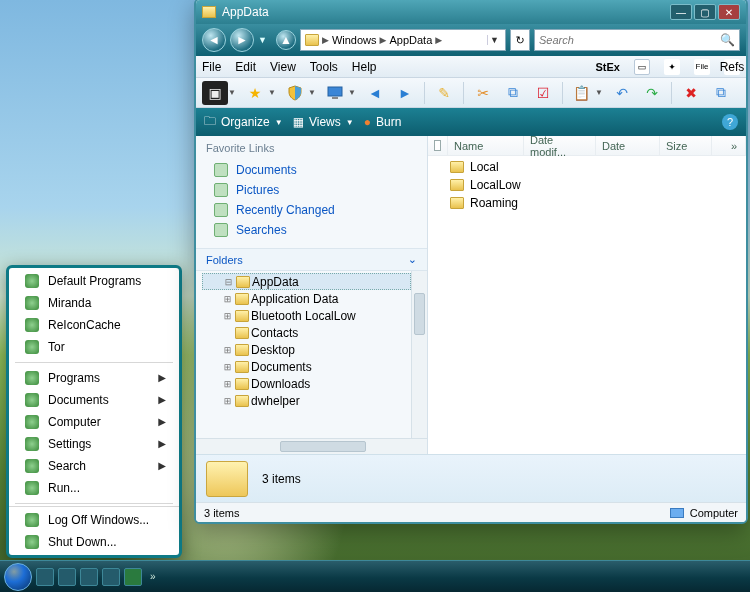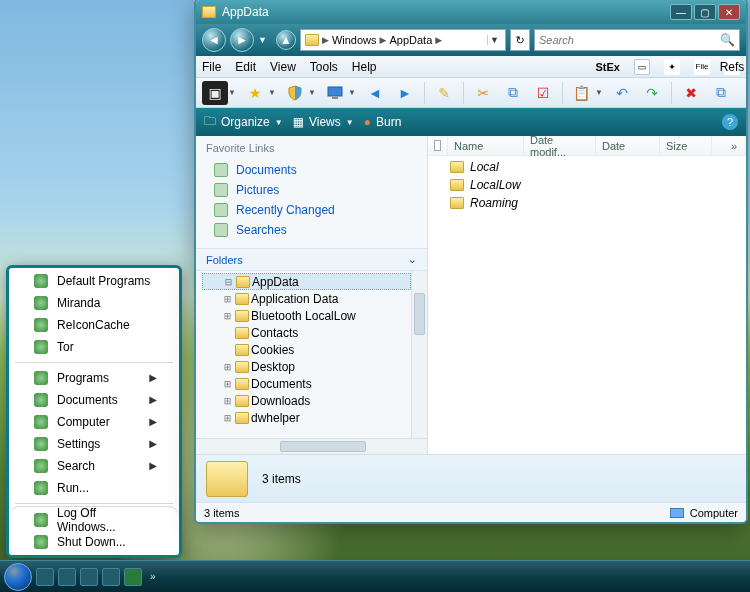--- a/index.html
+++ b/index.html
@@ -26,26 +26,26 @@
 .tb-btn { width:18px; height:18px; background:#245b6b; border:1px solid #3d8798; border-radius:2px; }
 .tb-more { color:#cfe9dc; font-size:10px; padding:0 4px; }
 
 
 .start-menu {
   position:absolute; left:6px; bottom:34px; width:176px;
   background:#fff; border:3px solid #0e7a86; border-radius:6px;
   box-shadow:0 4px 18px rgba(0,0,0,.4);
   font-size:12px;
 }
-.sm-list { list-style:none; padding:2px 14px; }
+.sm-list { list-style:none; padding:2px 5px; }
 .sm-item { display:flex; align-items:center; gap:8px; padding:4px 10px; height:22px; position:relative; cursor:default; }
 .sm-sep { border-top:1px solid #d7d7d7; margin:2px 6px; }
 .sm-ico { width:16px; height:16px; flex:0 0 16px; display:flex; align-items:center; justify-content:center; }
 .sm-arrow { position:absolute; right:8px; top:5px; font-size:10px; color:#333; }
-.sm-bottom { border-top:1px solid #d7d7d7;border-radius:11px; }
+.sm-bottom { border-top:1px solid #d7d7d7; }
 
 
 .explorer {
   position:absolute; left:194px; top:-2px; width:554px; height:526px;
   background:#fff; border:2px solid #3e8ea0; border-radius:6px;
   box-shadow:0 8px 24px rgba(0,0,0,.35);
   display:flex; flex-direction:column; overflow:hidden;
 }
 .titlebar {
   height:24px; background:linear-gradient(to bottom,#4fa6b7,#2c7f90);
@@ -114,21 +114,21 @@
 
 .listpane { flex:1; display:flex; flex-direction:column; background:#fff; }
 .cols { height:20px; display:flex; align-items:center; border-bottom:1px solid #e8edf1; font-size:11px; background:linear-gradient(#fdfdfe,#f1f5f8);}
 .col { padding:0 6px; border-right:1px solid #e8edf1; height:100%; display:flex; align-items:center; color:#465; }
 .col.chk{width:20px; justify-content:center}
 .col.name{flex:0 0 76px}
 .col.dm{flex:0 0 72px}
 .col.type{flex:0 0 64px}
 .col.size{flex:0 0 52px}
 .col.more{flex:1; justify-content:flex-end; padding-right:8px;}
-.rows { flex:1; padding:2px 0;font-style:italic;}
+.rows { flex:1; padding:2px 0;}
 .frow { display:flex; align-items:center; height:18px; font-size:12px; padding-left:22px; gap:6px; }
 
 
 .details { height:48px; background:linear-gradient(to bottom,#e9f3fb,#dcecf6); border-top:1px solid #cfe0ea; display:flex; align-items:center; gap:14px; padding:0 10px; font-size:12px;}
 .big-folder { width:42px; height:36px; background:linear-gradient(#fff2b0,#eec75a); border:1px solid #caa63f; border-radius:3px; }
 
 
 .status { height:20px; background:#f2f6f9; border-top:1px solid #d6e1e8; display:flex; align-items:center; font-size:11px; padding:0 8px; }
 .status .sfill{flex:1}
 .comp-ico{ width:14px; height:10px; background:#6badf0; border:1px solid #3a7bc0; margin-right:6px;}
@@ -371,25 +371,20 @@
               <span class="tw">⊞</span>
               <span class="fld-ico"></span>
               <span>Bluetooth LocalLow</span>
             </div>
             <div class="tree-row ">
               <span class="tw"></span>
               <span class="fld-ico"></span>
               <span>Contacts</span>
             </div>
             <div class="tree-row ">
-              <span class="tw"></span>
-              <span class="fld-ico"></span>
-              <span>Cookies</span>
-            </div>
-            <div class="tree-row ">
               <span class="tw">⊞</span>
               <span class="fld-ico"></span>
               <span>Desktop</span>
             </div>
             <div class="tree-row ">
               <span class="tw">⊞</span>
               <span class="fld-ico"></span>
               <span>Documents</span>
             </div>
             <div class="tree-row ">

